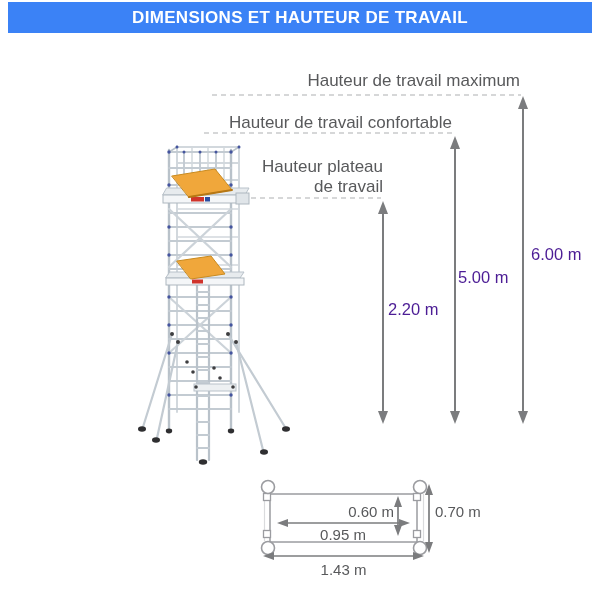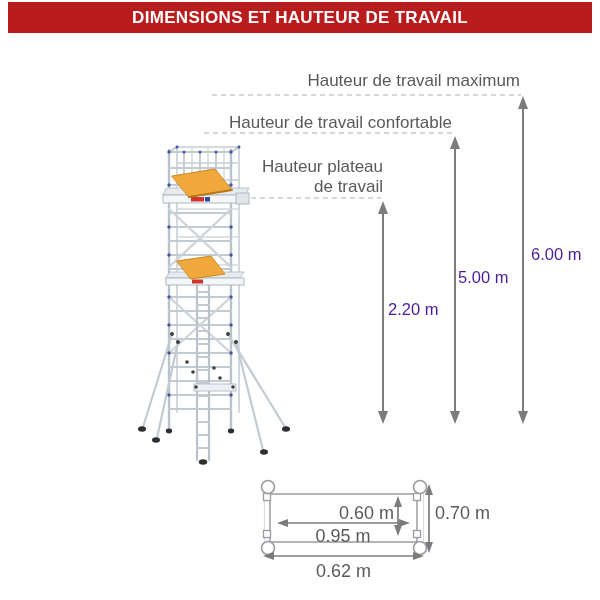--- a/index.html
+++ b/index.html
@@ -1,25 +1,25 @@
 <!DOCTYPE html>
 <html><head>
 <meta charset="utf-8">
 <style>
   html,body{margin:0;padding:0;background:#fff;}
   .stage{position:relative;width:600px;height:600px;background:#fff;overflow:hidden;
          font-family:"Liberation Sans",sans-serif;}
-  .banner{position:absolute;left:8px;top:2px;width:584px;height:31px;background:#b91c1c;
+  .banner{position:absolute;left:8px;top:2px;width:584px;height:31px;background:#3b82f6;
           display:flex;align-items:center;justify-content:center;}
   .banner span{color:#fff;font-weight:bold;font-size:17px;letter-spacing:.3px;}
   .gfx{position:absolute;left:0;top:0;width:600px;height:600px;}
   .lbl{position:absolute;color:#58595B;font-size:17px;line-height:20px;white-space:nowrap;}
   .lbl.wrap{white-space:normal;text-align:right;}
   .val{position:absolute;color:#4c1d95;font-size:16.5px;white-space:nowrap;}
-  .bval{position:absolute;color:#58595B;font-size:18px;white-space:nowrap;}
+  .bval{position:absolute;color:#58595B;font-size:15px;white-space:nowrap;}
   .ctr{text-align:center;}
 </style>
 </head>
 <body>
 
 <div class="stage">
 
   <div class="banner">
     <span>DIMENSIONS ET HAUTEUR DE TRAVAIL</span>
   </div>
@@ -249,15 +249,15 @@
   <div class="lbl" style="top:113px;right:148px;">Hauteur de travail confortable</div>
   <div class="lbl wrap" style="top:157px;right:217px;width:140px;">Hauteur plateau de travail</div>
 
   <div class="val" style="top:300px;left:388px;">2.20 m</div>
   <div class="val" style="top:268px;left:458px;">5.00 m</div>
   <div class="val" style="top:245px;left:531px;">6.00 m</div>
 
   <div class="bval" style="top:503px;right:206px;">0.60 m</div>
   <div class="bval ctr" style="top:526px;left:276px;width:134px;">0.95 m</div>
   <div class="bval" style="top:503px;left:435px;">0.70 m</div>
-  <div class="bval ctr" style="top:561px;left:263px;width:161px;">0.62 m</div>
+  <div class="bval ctr" style="top:561px;left:263px;width:161px;">1.43 m</div>
 
 </div>
 
 </body></html>

